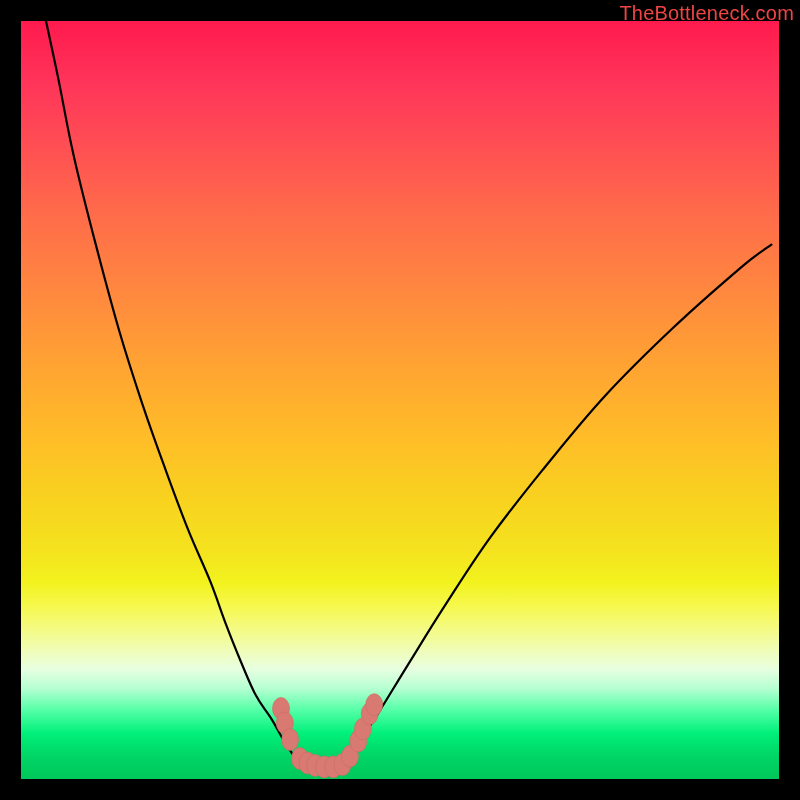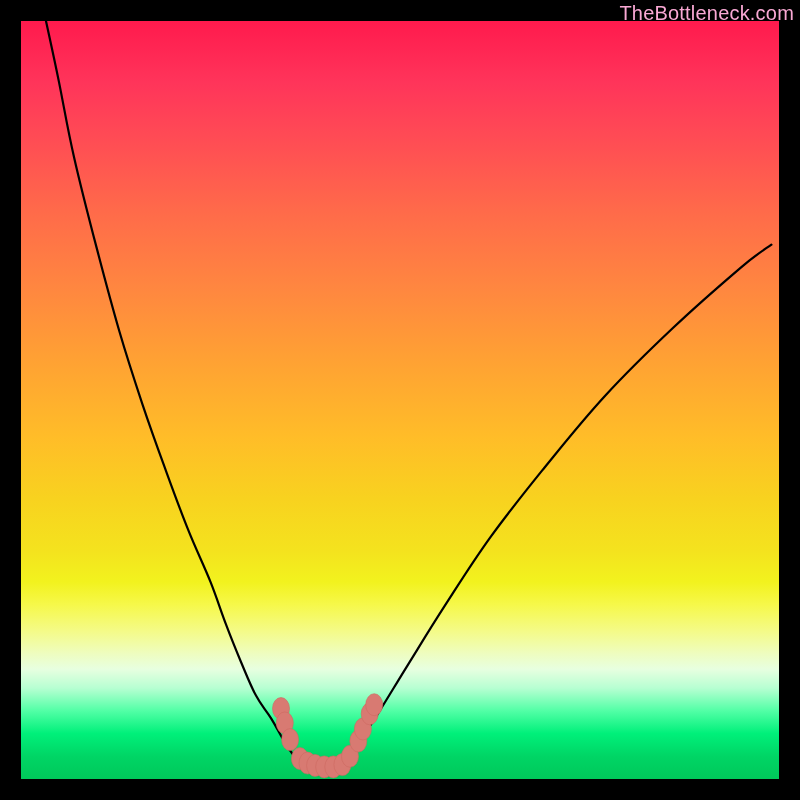--- a/index.html
+++ b/index.html
@@ -36,21 +36,21 @@
       #52ffa6 91%,
       #00f07a 94%,
       #00d565 97%,
       #00c85a 100%
     );
   }
   .watermark {
     position: absolute;
     top: 2px;
     right: 6px;
-    color: #f9a8d4;
+    color: #ef4444;
     font-size: 20px;
     letter-spacing: 0.2px;
     font-weight: 500;
     z-index: 5;
     user-select: none;
   }
   svg.overlay {
     position: absolute;
     left: 0;
     top: 0;

